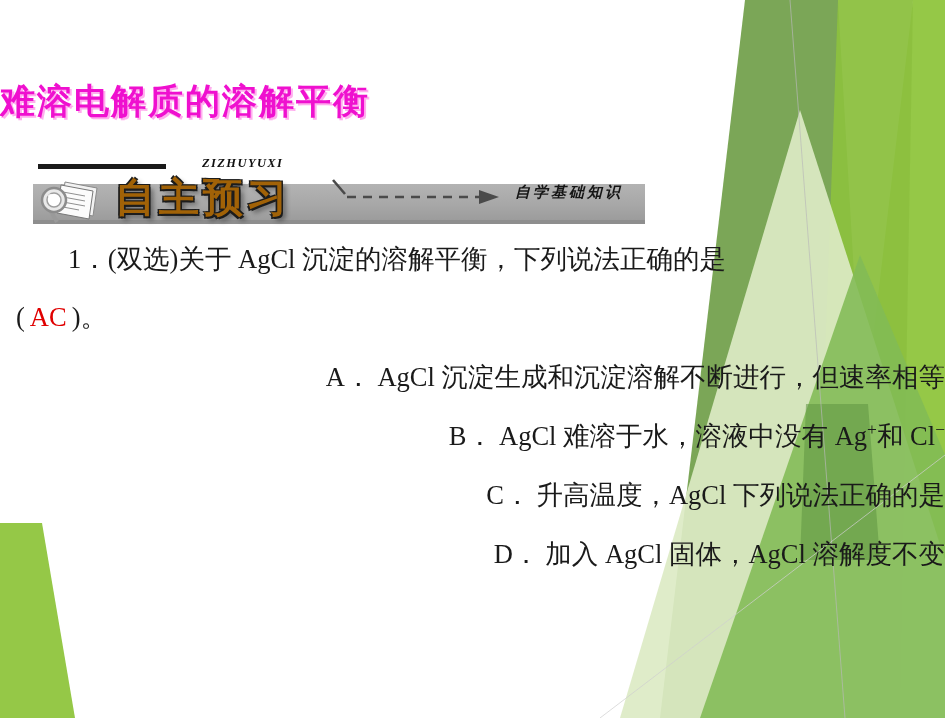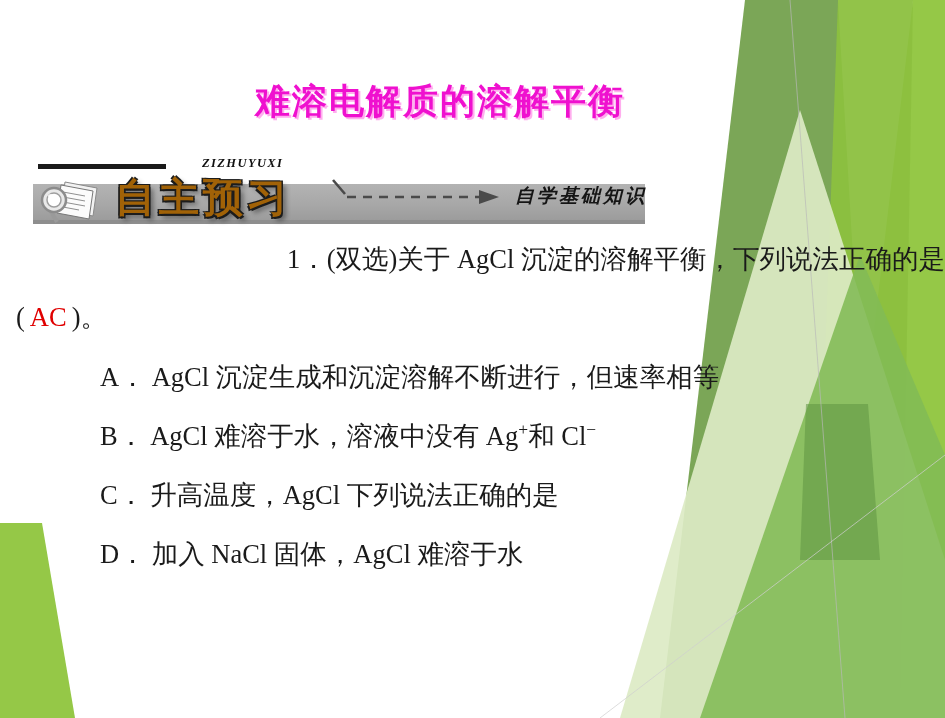--- a/index.html
+++ b/index.html
@@ -24,21 +24,21 @@
     height: 718px;
     pointer-events: none;
   }
 
   
   .slide-title {
     position: absolute;
     left: 0;
     top: 78px;
     width: 880px;
-    text-align: center;
+    text-align: left;
     font-family: "DejaVu Serif", "Liberation Serif", serif;
     font-size: 35px;
     font-weight: bold;
     letter-spacing: 2px;
     color: #ef10cf;
     text-shadow: 2px 2px 0 rgba(255,160,235,0.85);
     white-space: nowrap;
   }
 
   
@@ -114,21 +114,21 @@
     left: 296px;
     top: 20px;
     width: 180px;
     height: 40px;
   }
   .banner-subtitle {
     position: absolute;
     left: 482px;
     top: 27px;
     font-family: "DejaVu Serif", "Liberation Serif", serif;
-    font-size: 19px;
+    font-size: 15px;
     font-weight: bold;
     font-style: italic;
     letter-spacing: 3px;
     color: #151515;
     white-space: nowrap;
   }
 
   
   .body-block {
     position: absolute;
@@ -141,33 +141,33 @@
     font-family: "Liberation Serif", "DejaVu Serif", serif;
     font-size: 26.5px;
     color: #1a1a1a;
     line-height: 1;
     white-space: nowrap;
   }
   .q-stem {
     padding-left: 68px;
     margin-bottom: 0;
     height: 58px;
-    text-align: right;
   }
   .q-answer {
     padding-left: 16px;
     height: 60px;
   }
   .ans-key {
     color: #e00000;
     padding: 0 5px;
   }
   .opt {
     padding-left: 100px;
     height: 59px;
+    text-align: right;
   }
   .opt-last { height: auto; }
   .lbl { letter-spacing: 0; }
   .sup {
     font-size: 0.66em;
     vertical-align: super;
     line-height: 0;
   }
   .sp { display: inline-block; width: 6px; }
 </style>
@@ -248,17 +248,17 @@
 
     <div class="q-line opt">
       <span class="lbl">B．</span><span class="sp"></span><span>AgCl 难溶于水，溶液中没有 Ag</span><span class="sup">+</span><span>和 Cl</span><span class="sup">−</span>
     </div>
 
     <div class="q-line opt">
       <span class="lbl">C．</span><span class="sp"></span><span>升高温度，AgCl 下列说法正确的是</span>
     </div>
 
     <div class="q-line opt opt-last">
-      <span class="lbl">D．</span><span class="sp"></span><span>加入 NaCl 固体，AgCl 难溶于水</span>
+      <span class="lbl">D．</span><span class="sp"></span><span>加入 AgCl 固体，AgCl 溶解度不变</span>
     </div>
 
   </div>
 </div>
 
 </body></html>

